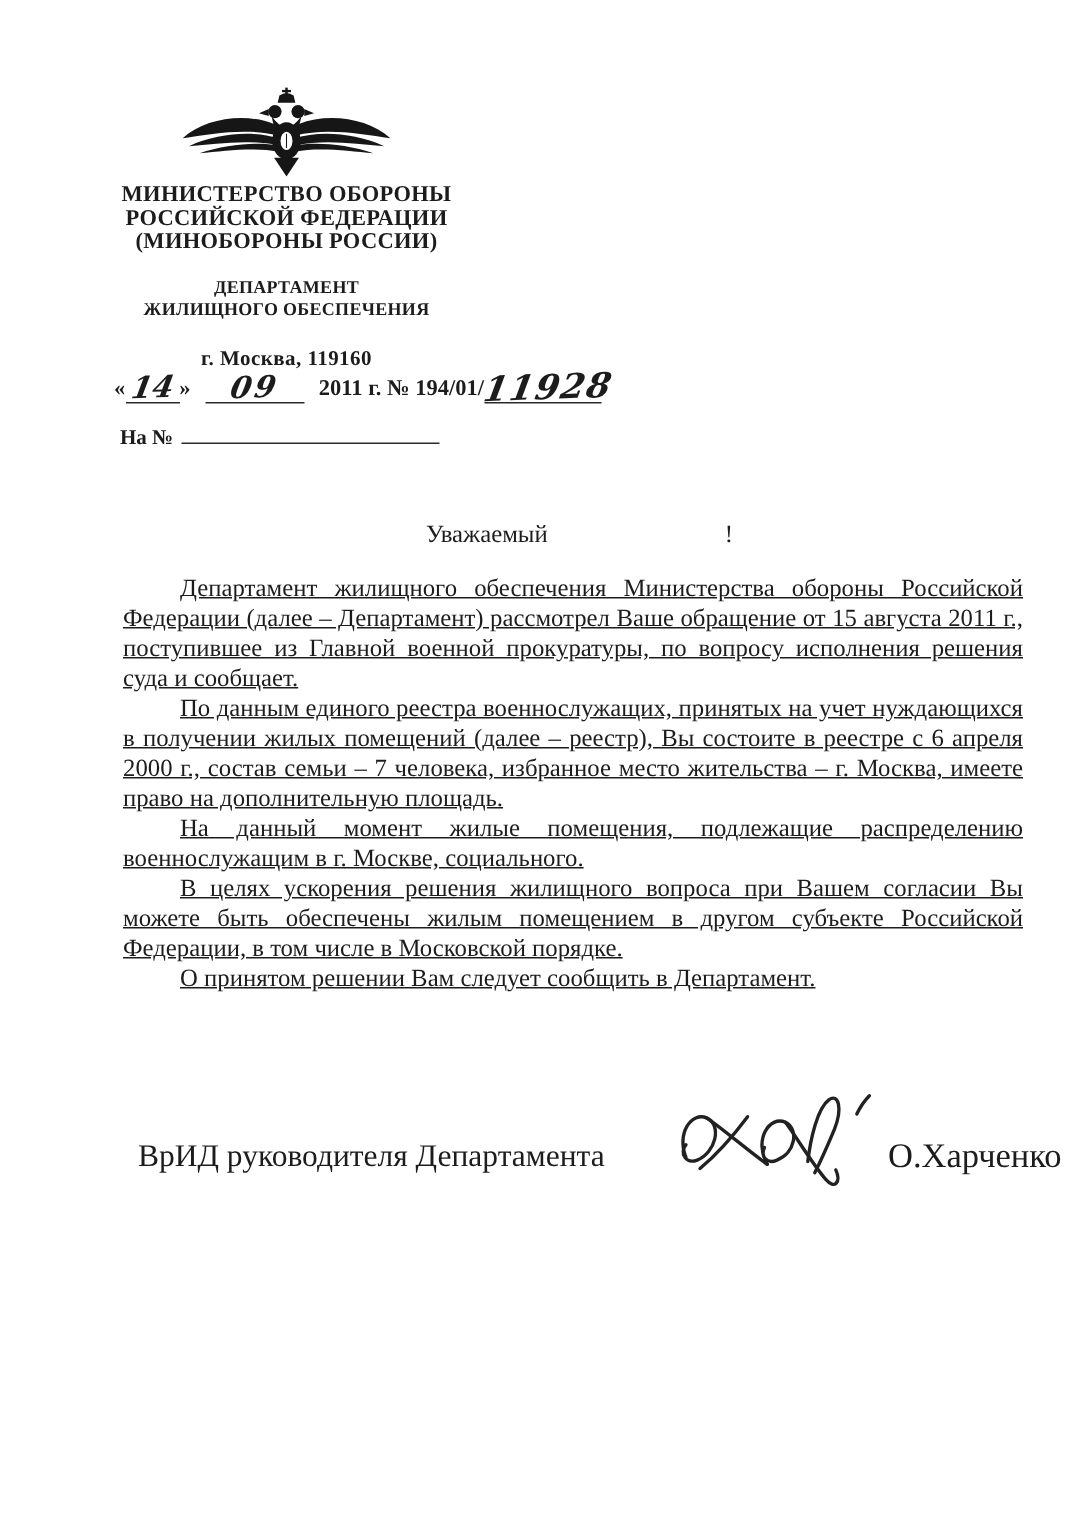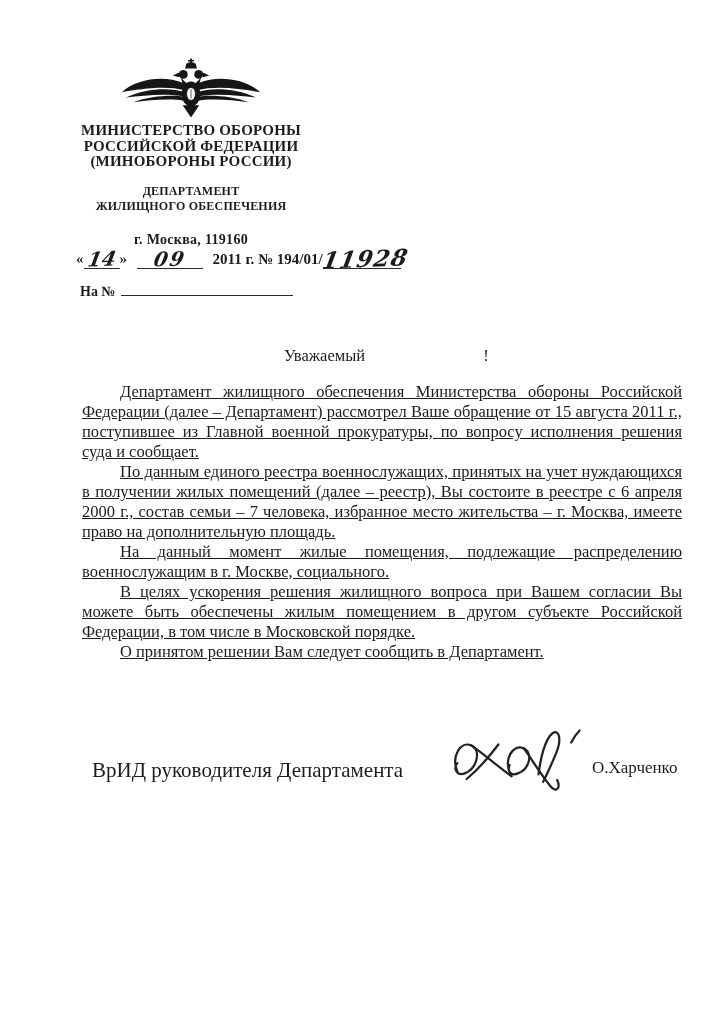--- a/index.html
+++ b/index.html
@@ -50,21 +50,21 @@
   }
   .salutation { margin-bottom:16px; white-space:nowrap; }
   .salutation .prefix { padding-left:202px; }
   .salutation .suffix { margin-left:118px; }
   .pl { text-align:justify; text-align-last:justify;text-decoration:underline; }
   .pl.first { text-indent:38px; }
   .pl.last { text-align-last:left; }
 
   
   .sig-title { position:absolute; top:758px; left:68px; font-size:21px;margin-left:24px; }
-  .sig-name  { position:absolute; top:758px; left:592px; font-size:17px; }
+  .sig-name  { position:absolute; top:758px; left:592px; font-size:23px; }
   .sig-scribble { position:absolute; top:726px; left:448px; width:140px; height:78px; }
 </style>
 </head>
 <body>
 
 <div class="page">
 
   <div class="letterhead">
     <svg class="emblem" viewBox="0 0 240 100" aria-hidden="true">
       <g fill="#161616">

